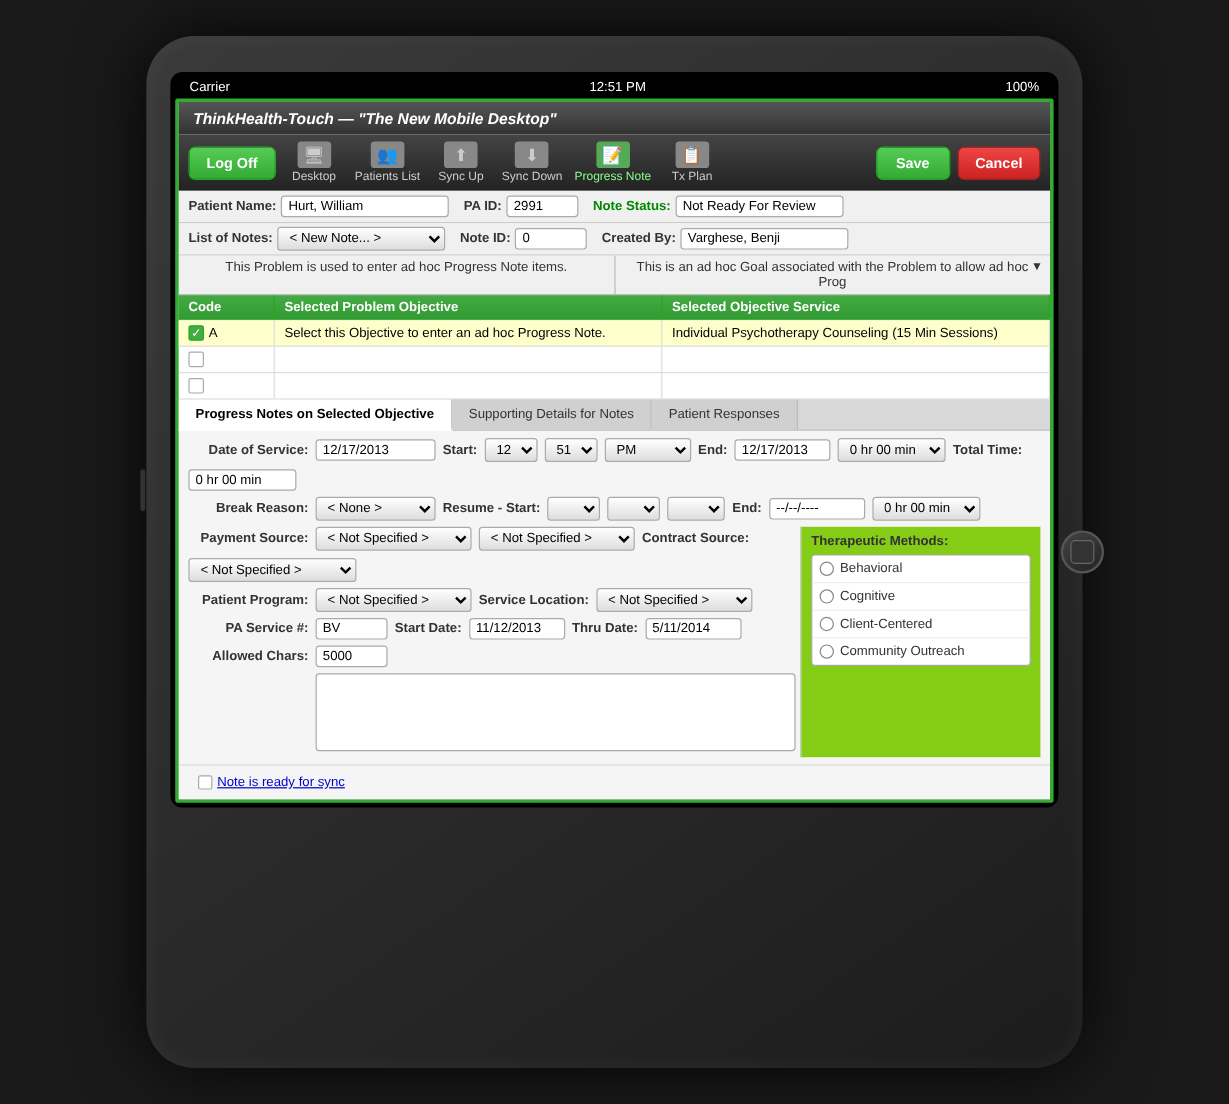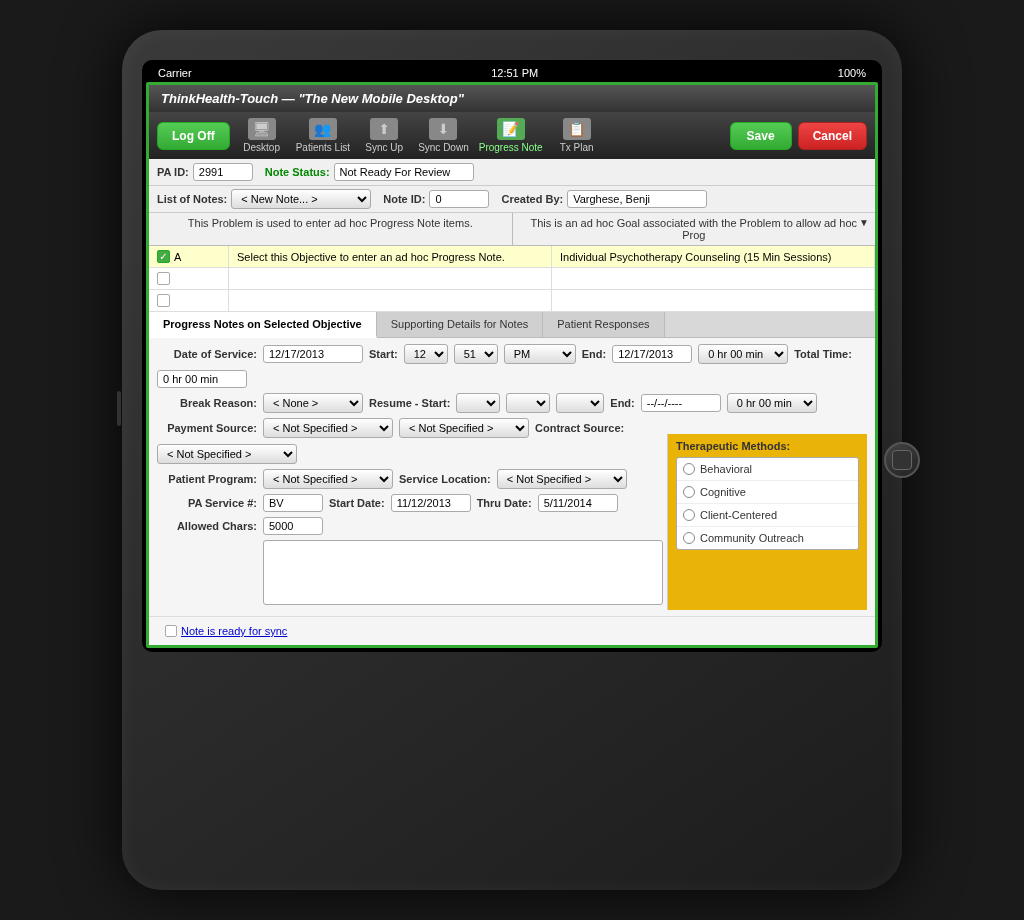--- a/index.html
+++ b/index.html
@@ -328,22 +328,21 @@
     }
 
     .left-form {
       flex: 1;
     }
 
     .right-panel {
       width: 200px;
       border-left: 1px solid #ccc;
       padding: 6px 8px;
-      background: #eab308;
-      margin-top: 16px;
+      background: #84cc16;
     }
 
     .therapeutic-title {
       font-size: 11px;
       font-weight: bold;
       color: #333;
       margin-bottom: 5px;
     }
 
     .therapeutic-list {
@@ -506,20 +505,24 @@
           <span>Tx Plan</span>
         </div>
 
         <div class="toolbar-spacer"></div>
         <button class="btn-save">Save</button>
         <button class="btn-cancel">Cancel</button>
       </div>
 
       <div class="patient-info-bar">
         <div class="info-field">
+          <span class="info-label">Patient Name:</span>
+          <input class="form-input w140" type="text" value="Hurt, William" style="">
+        </div>
+        <div class="info-field">
           <span class="info-label">PA ID:</span>
           <input class="form-input w60" type="text" value="2991" style="">
         </div>
         <div class="info-field">
           <span class="note-status-label">Note Status:</span>
           <input class="form-input w140" type="text" value="Not Ready For Review" style="">
         </div>
       </div>
 
       <div class="second-row">
@@ -541,20 +544,25 @@
 
       <div class="ad-hoc-banner">
         <div class="ad-hoc-left">
           <span>This Problem is used to enter ad hoc Progress Note items.</span>
         </div>
         <div class="ad-hoc-right">
           <span>This is an ad hoc Goal associated with the Problem to allow ad hoc Prog</span>
         </div>
       </div>
 
+      <div class="table-header">
+        <div class="table-header-cell">Code</div>
+        <div class="table-header-cell">Selected Problem Objective</div>
+        <div class="table-header-cell">Selected Objective Service</div>
+      </div>
 
       <div class="table-body">
         <div class="table-row selected">
           <div class="table-cell">
             <div class="checkbox-green">✓</div>
             <span>A</span>
           </div>
           <div class="table-cell">
             <span>Select this Objective to enter an ad hoc Progress Note.</span>
           </div>

